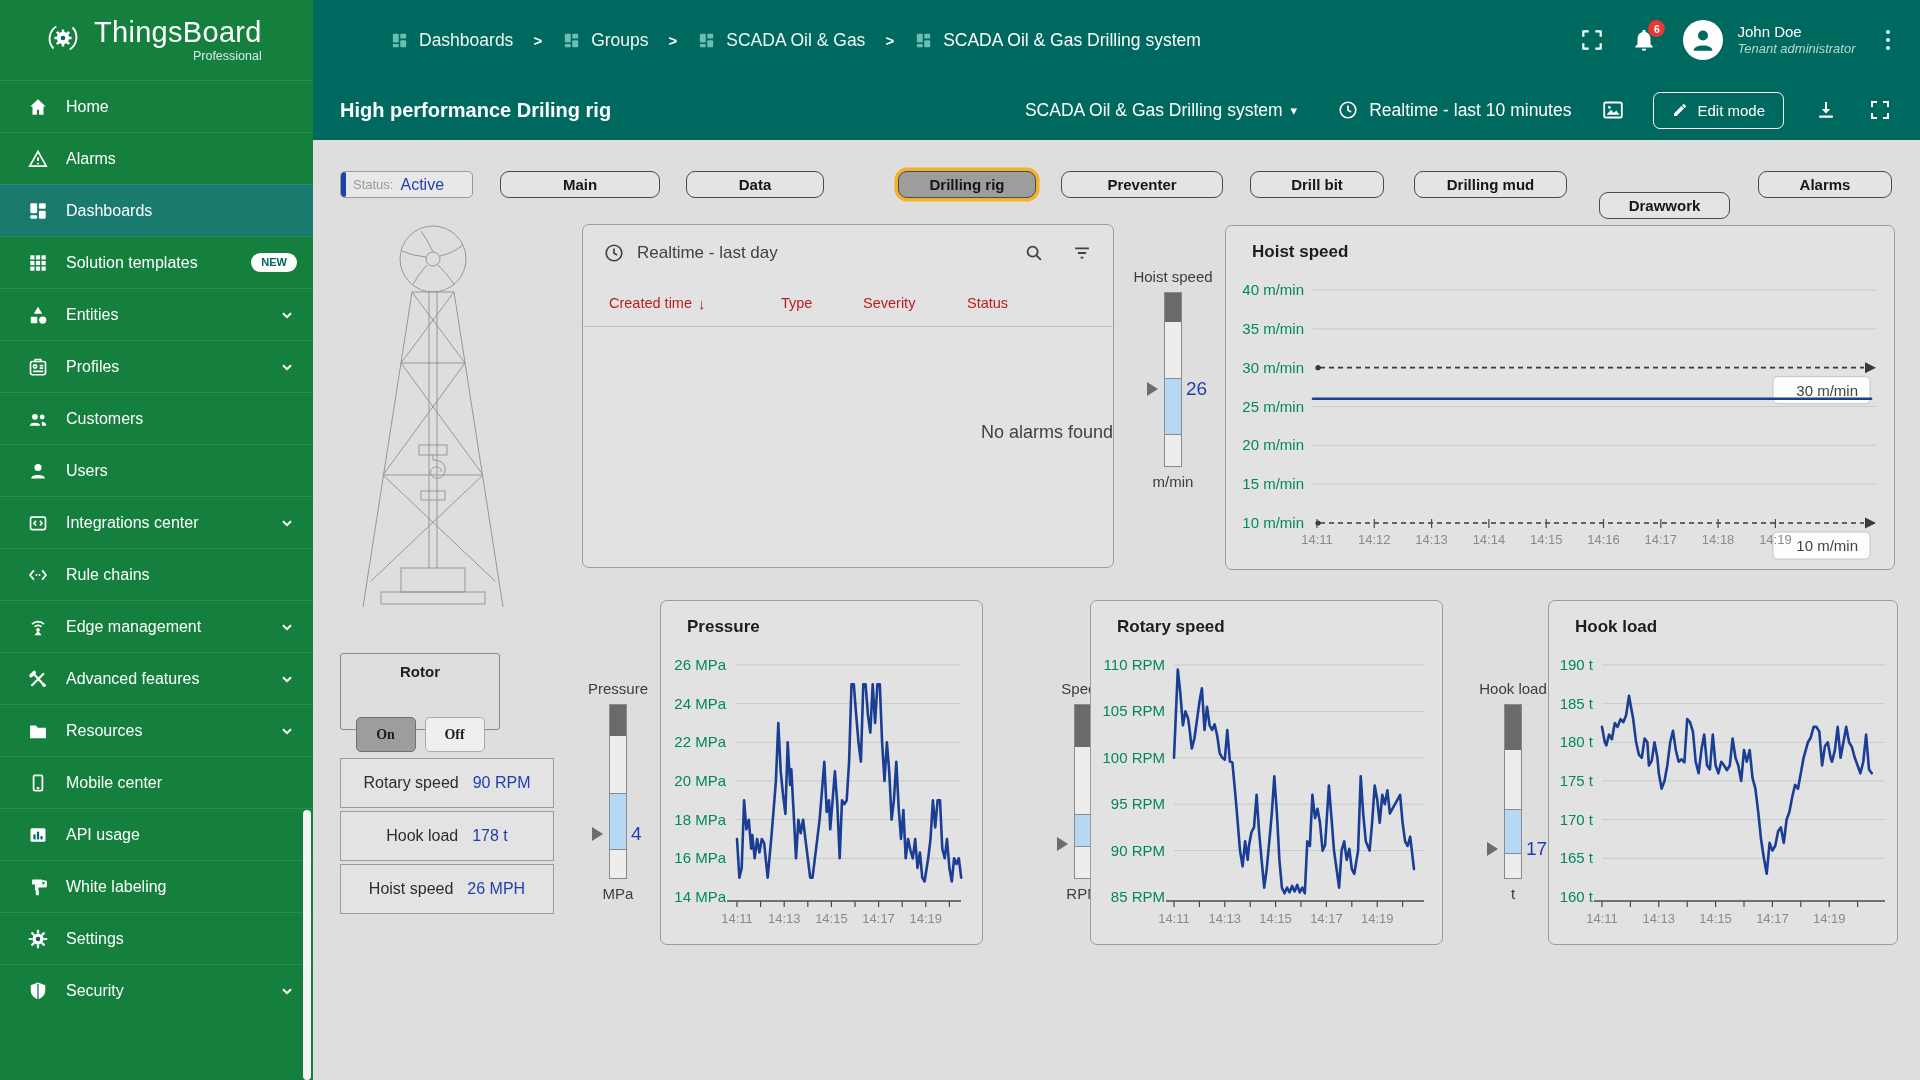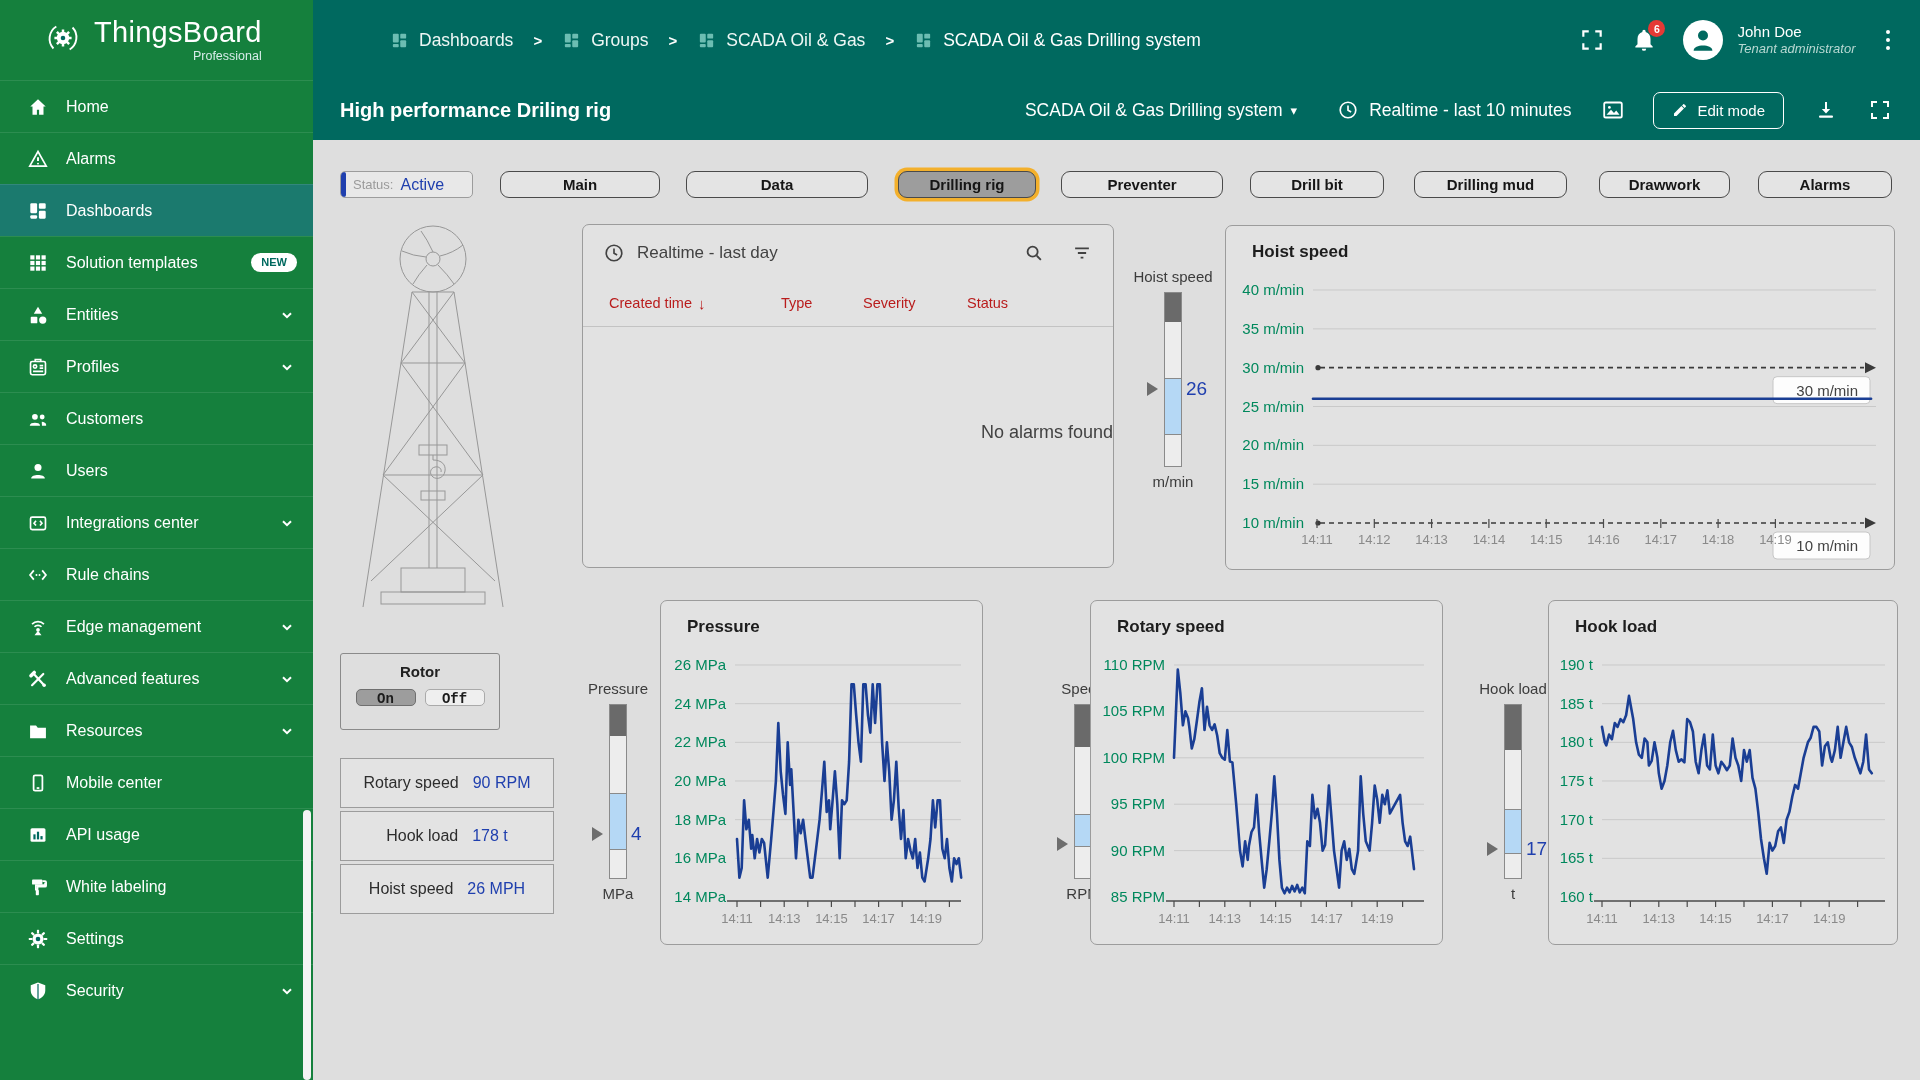--- a/index.html
+++ b/index.html
@@ -101,22 +101,22 @@
   .gauge-pointer{position:absolute;left:calc(50% - 26px);width:0;height:0;
                  border:7px solid transparent;border-left:11px solid #6d6d6d;}
   .gauge-value{position:absolute;left:calc(50% + 13px);font-size:19px;color:#1f3fae;}
   .gunit{font-size:15px;color:#3c3c3c;margin-top:6px;}
 
   
   .rotor-box{position:absolute;left:27px;top:513px;width:160px;height:77px;border:1px solid #8a8a8a;
              border-radius:3px;box-sizing:border-box;text-align:center;}
   .rotor-title{font-size:15px;font-weight:700;color:#212121;margin-top:9px;}
   .rotor-btns{display:flex;justify-content:center;gap:9px;margin-top:9px;}
-  .rbtn{width:60px;height:17px;border-radius:5px;font-size:14px;font-weight:700;cursor:pointer;
-        font-family:Liberation Mono, monospace;}
+  .rbtn{width:60px;height:35px;border-radius:5px;font-size:14px;font-weight:700;cursor:pointer;
+        font-family:Liberation Serif, serif;margin-top:28px;}
   .rbtn.on{background:#9d9d9d;border:1px solid #6f6f6f;color:#1c1c1c;}
   .rbtn.off{background:#efefef;border:1px solid #aaa;color:#1c1c1c;}
   .stat-row{position:absolute;left:27px;width:214px;height:50px;background:#e3e3e3;border:1px solid #9c9c9c;
             box-sizing:border-box;display:flex;align-items:center;justify-content:center;gap:14px;font-size:16px;}
   .stat-label{color:#2d2d2d;}
   .stat-value{color:#1f3fae;}
 
   
   .chart-title{position:absolute;left:26px;top:16px;font-size:17px;font-weight:700;color:#1d1d1d;z-index:2;}
   .chart-area{position:absolute;left:0;top:0;right:0;bottom:0;}
@@ -485,36 +485,36 @@
   <div class="content">
 
     <div class="status-chip">
       <span class="status-bar"></span>
       <span class="status-label">Status:</span>
       <span class="status-value">Active</span>
     </div>
     <div class="tab" style="left:187px;width:160px;">
         <span>Main</span>
       </div>
-    <div class="tab" style="left:373px;width:182px;text-align:right;">
+    <div class="tab" style="left:373px;width:138px;text-align:right;">
         <span>Data</span>
       </div>
     <div class="tab selected" style="left:585px;width:138px;">
         <span>Drilling rig</span>
       </div>
     <div class="tab" style="left:748px;width:162px;">
         <span>Preventer</span>
       </div>
     <div class="tab" style="left:937px;width:134px;">
         <span>Drill bit</span>
       </div>
     <div class="tab" style="left:1101px;width:153px;">
         <span>Drilling mud</span>
       </div>
-    <div class="tab" style="left:1286px;width:131px;">
+    <div class="tab" style="left:1286px;width:131px;margin-top:21px;">
         <span>Drawwork</span>
       </div>
     <div class="tab" style="left:1445px;width:134px;">
         <span>Alarms</span>
       </div>
 
     <svg class="rig" viewBox="0 0 182 410">
       <circle class="rigline" cx="90" cy="36" r="33"></circle>
       <circle class="rigline" cx="90" cy="36" r="7"></circle>
       <path class="rigline" d="M90 29 Q84 16 78 8"></path>

